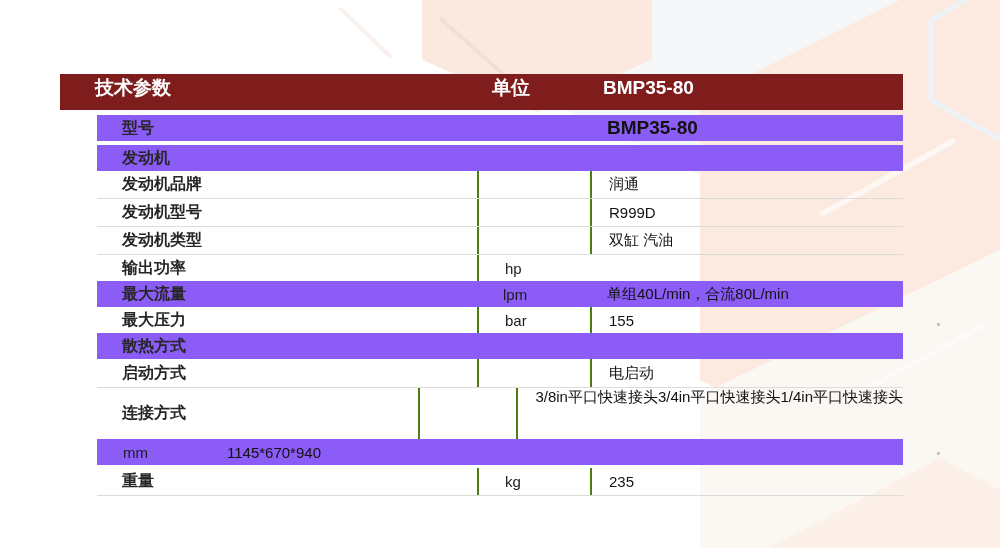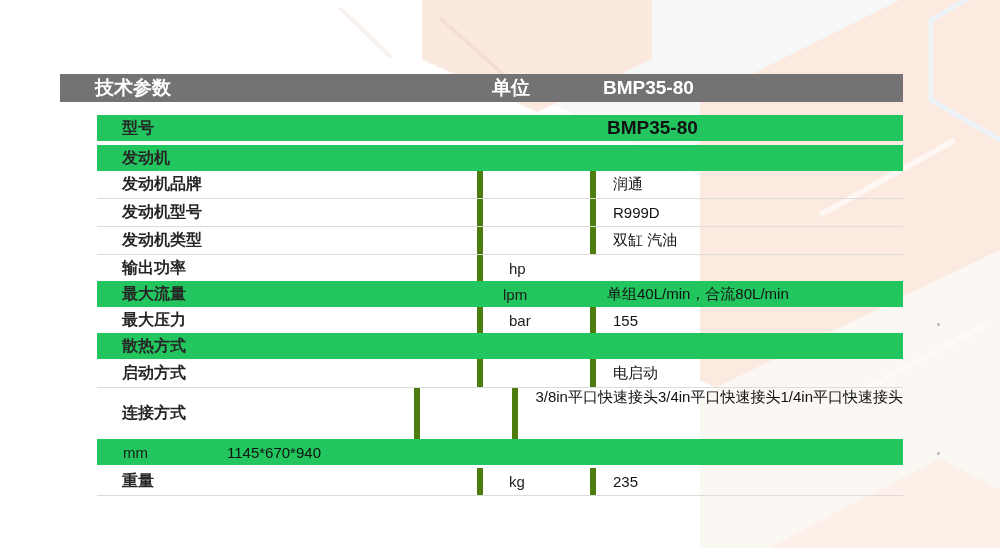--- a/index.html
+++ b/index.html
@@ -11,53 +11,53 @@
   
   .hex{position:absolute;clip-path:polygon(50% 0,100% 25%,100% 75%,50% 100%,0 75%,0 25%);z-index:1;}
   .hex-f{left:545px;top:-170px;width:370px;height:360px;background:#f5f7f9;}
   .hex-a{left:422px;top:-98px;width:230px;height:210px;background:#fbe9e0;}
   .hex-b{left:700px;top:-40px;width:560px;height:560px;background:#fce9df;}
   .hex-c{left:700px;top:240px;width:640px;height:620px;background:#fbf7f2;}
   .hex-d{left:740px;top:458px;width:400px;height:420px;background:#fdf0e8;}
   .deco-svg{position:absolute;left:0;top:0;width:1000px;height:548px;z-index:1;}
   
   .header-bar{
-    position:absolute;left:60px;top:74px;width:843px;height:28px;
-    background:#737373;z-index:3;color:#ffffff;
+    position:absolute;left:60px;top:74px;width:843px;height:36px;
+    background:#7f1d1d;z-index:3;color:#ffffff;
   }
   .header-bar span{position:absolute;top:0;height:28px;line-height:28px;font-size:19px;font-weight:bold;white-space:nowrap;}
   .h-title{left:35px;}
   .h-unit{left:432px;}
   .h-model{left:543px;}
   
   .spec-table{position:absolute;left:97px;top:115px;width:806px;z-index:3;}
   .row{display:flex;height:26px;background:transparent;}
   .row.h27{height:27px;}
   .row.tall{height:51px;}
-  .row.shaded{background:#22c55e;}
+  .row.shaded{background:#8b5cf6;}
   .row.gap-after{margin-bottom:4px;}
   .row.gap-after-sm{margin-bottom:3px;}
   .row.line-after{border-bottom:1px solid #dddcd9;}
   .c-label{
     width:380px;box-sizing:border-box;padding-left:25px;
     display:flex;align-items:center;
     font-size:16px;font-weight:bold;color:#262626;white-space:nowrap;
   }
   .c-unit{
     width:113px;box-sizing:border-box;padding-left:26px;
     display:flex;align-items:center;
     font-size:15px;color:#1c1c1c;white-space:nowrap;
   }
   .c-value{
     flex:1;box-sizing:border-box;padding-left:17px;
     display:flex;align-items:center;
     font-size:15px;color:#121212;white-space:nowrap;
   }
   .row:not(.shaded) .c-unit,
-  .row:not(.shaded) .c-value{border-left:6px solid #4d7c0f;}
+  .row:not(.shaded) .c-value{border-left:2px solid #4d7c0f;}
   .row.model-row .c-value{font-size:19px;font-weight:bold;}
   .c-value.multiline{flex-direction:row;align-items:flex-start;justify-content:center;}
   .c-value.multiline span{display:block;line-height:17px;font-size:15px;}
   .speck{position:absolute;width:3px;height:3px;background:#c4c0bc;border-radius:1px;z-index:2;}
 </style>
 </head>
 <body>
 
 <div class="screen">
 

